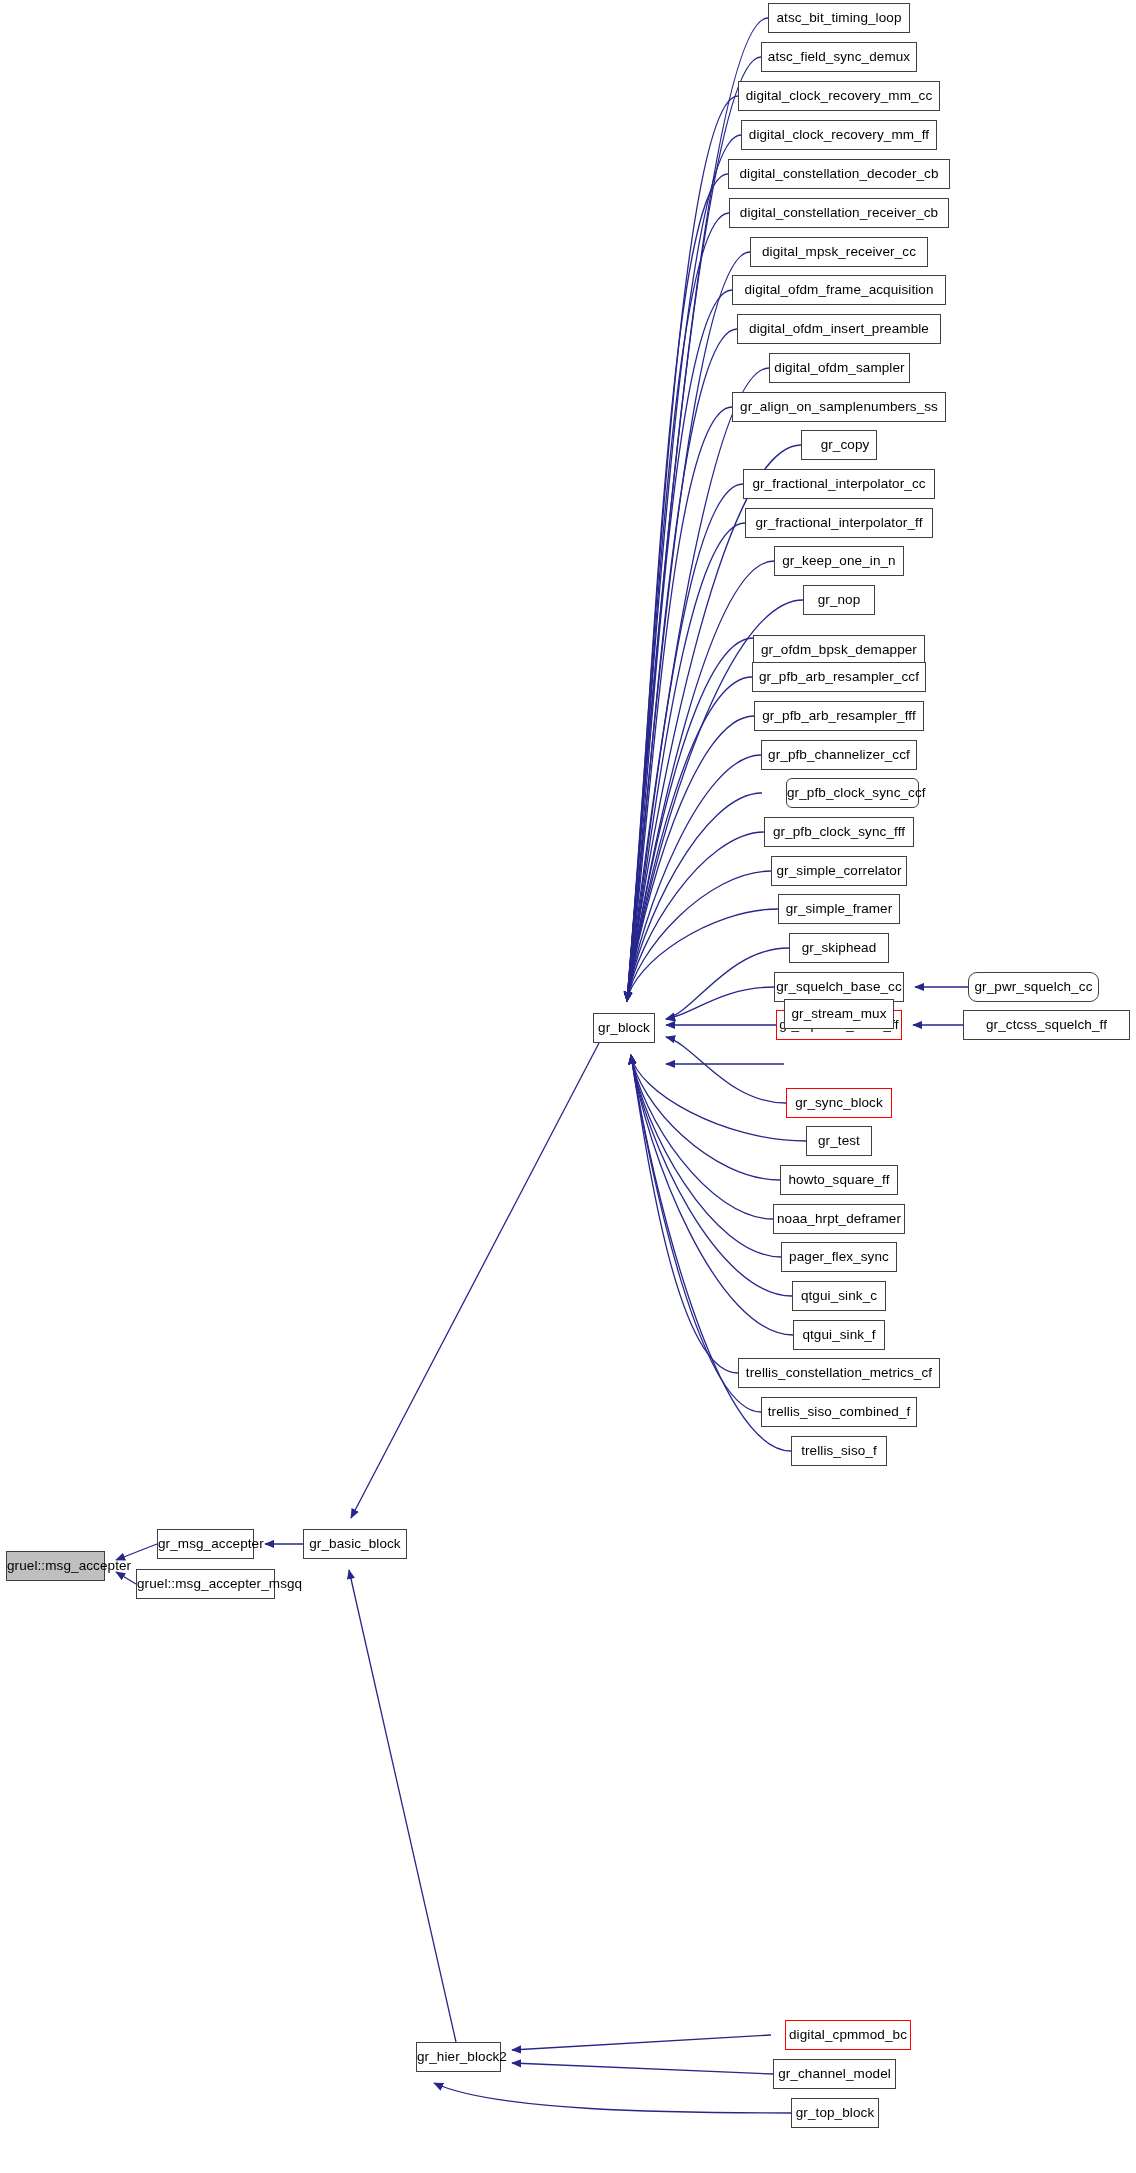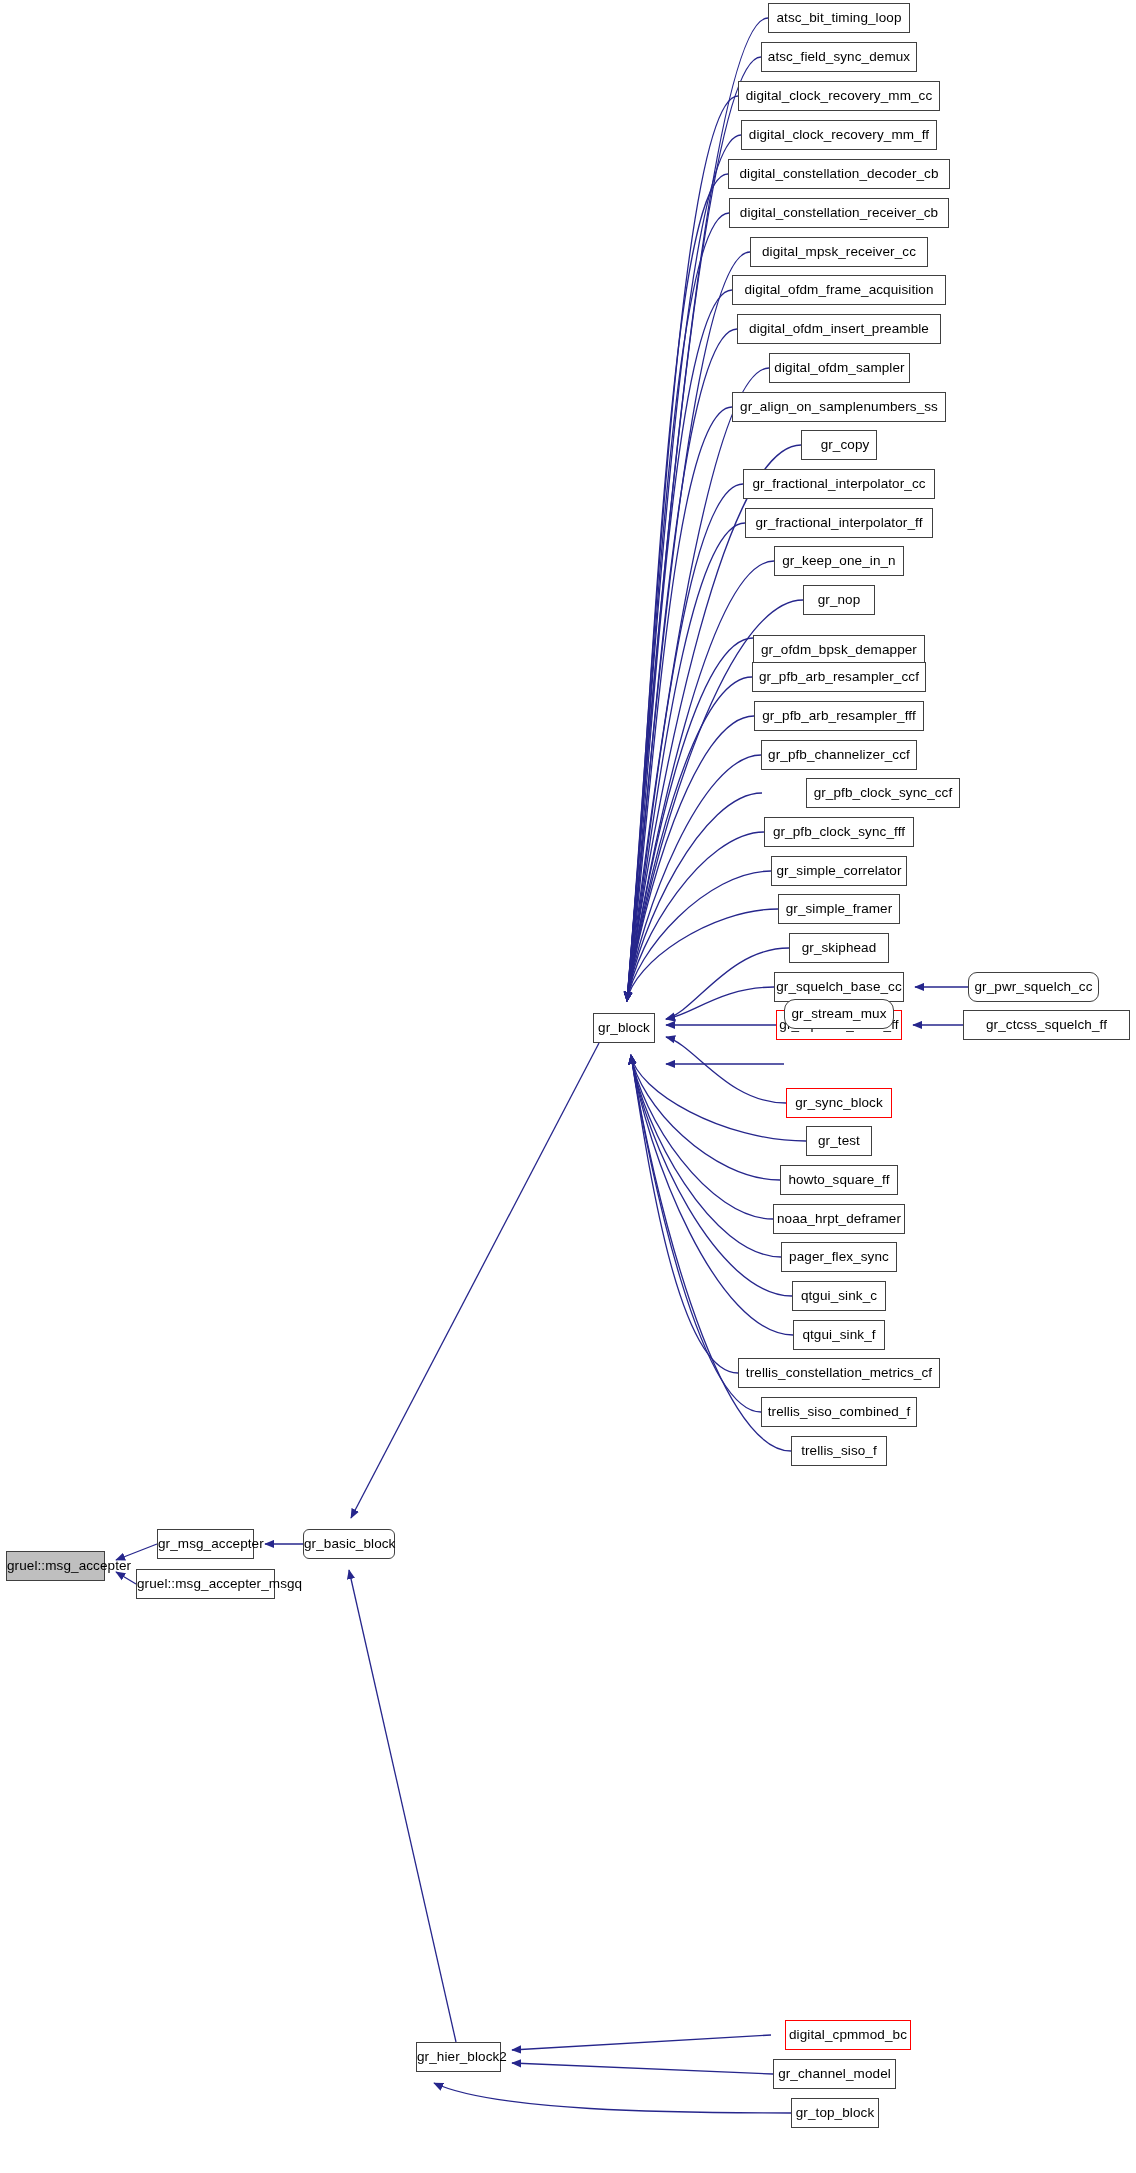--- a/index.html
+++ b/index.html
@@ -102,21 +102,21 @@
         <path d="M 963 1025 L 913 1025" marker-end="url(#arrow)"></path>
         <path d="M 771 2035 L 512 2050" marker-end="url(#arrow)"></path>
         <path d="M 773 2074 L 512 2063" marker-end="url(#arrow)"></path>
         <path d="M 791 2113 C 671 2113, 494 2111, 434 2083" marker-end="url(#arrow)"></path>
       </g>
   </svg>
   <div id="node-layer">
       <div class="node root" style="left: 6px; top: 1551px; width: 99px;"><span>gruel::msg_accepter</span></div>
       <div class="node" style="left: 157px; top: 1529px; width: 97px;"><span>gr_msg_accepter</span></div>
       <div class="node" style="left: 136px; top: 1569px; width: 139px;"><span>gruel::msg_accepter_msgq</span></div>
-      <div class="node" style="left: 303px; top: 1529px; width: 92px; border-radius: 6px;"><span>gr_basic_block</span></div>
+      <div class="node" style="left: 303px; top: 1529px; width: 104px;"><span>gr_basic_block</span></div>
       <div class="node" style="left: 593px; top: 1013px; width: 62px;"><span>gr_block</span></div>
       <div class="node" style="left: 416px; top: 2042px; width: 85px;"><span>gr_hier_block2</span></div>
       <div class="node" style="left: 768px; top: 3px; width: 142px;"><span>atsc_bit_timing_loop</span></div>
       <div class="node" style="left: 761px; top: 42px; width: 156px;"><span>atsc_field_sync_demux</span></div>
       <div class="node" style="left: 738px; top: 81px; width: 202px;"><span>digital_clock_recovery_mm_cc</span></div>
       <div class="node" style="left: 741px; top: 120px; width: 196px;"><span>digital_clock_recovery_mm_ff</span></div>
       <div class="node" style="left: 728px; top: 159px; width: 222px;"><span>digital_constellation_decoder_cb</span></div>
       <div class="node" style="left: 729px; top: 198px; width: 220px;"><span>digital_constellation_receiver_cb</span></div>
       <div class="node" style="left: 750px; top: 237px; width: 178px;"><span>digital_mpsk_receiver_cc</span></div>
       <div class="node" style="left: 732px; top: 275px; width: 214px;"><span>digital_ofdm_frame_acquisition</span></div>
@@ -125,28 +125,28 @@
       <div class="node" style="left: 732px; top: 392px; width: 214px;"><span>gr_align_on_samplenumbers_ss</span></div>
       <div class="node" style="left: 801px; top: 430px; width: 76px; padding-left: 12px;"><span>gr_copy</span></div>
       <div class="node" style="left: 743px; top: 469px; width: 192px;"><span>gr_fractional_interpolator_cc</span></div>
       <div class="node" style="left: 745px; top: 508px; width: 188px;"><span>gr_fractional_interpolator_ff</span></div>
       <div class="node" style="left: 774px; top: 546px; width: 130px;"><span>gr_keep_one_in_n</span></div>
       <div class="node" style="left: 803px; top: 585px; width: 72px;"><span>gr_nop</span></div>
       <div class="node" style="left: 753px; top: 623px; width: 172px; margin-top: 12px;"><span>gr_ofdm_bpsk_demapper</span></div>
       <div class="node" style="left: 752px; top: 662px; width: 174px;"><span>gr_pfb_arb_resampler_ccf</span></div>
       <div class="node" style="left: 754px; top: 701px; width: 170px;"><span>gr_pfb_arb_resampler_fff</span></div>
       <div class="node" style="left: 761px; top: 740px; width: 156px;"><span>gr_pfb_channelizer_ccf</span></div>
-      <div class="node" style="left: 806px; top: 778px; width: 154px;"><span>gr_pfb_clock_sync_ccf</span></div>
+      <div class="node" style="left: 786px; top: 778px; width: 133px; border-radius: 6px;"><span>gr_pfb_clock_sync_ccf</span></div>
       <div class="node" style="left: 764px; top: 817px; width: 150px;"><span>gr_pfb_clock_sync_fff</span></div>
       <div class="node" style="left: 771px; top: 856px; width: 136px;"><span>gr_simple_correlator</span></div>
       <div class="node" style="left: 778px; top: 894px; width: 122px;"><span>gr_simple_framer</span></div>
       <div class="node" style="left: 789px; top: 933px; width: 100px;"><span>gr_skiphead</span></div>
       <div class="node" style="left: 774px; top: 972px; width: 130px;"><span>gr_squelch_base_cc</span></div>
       <div class="node warn" style="left: 776px; top: 1010px; width: 126px;"><span>gr_squelch_base_ff</span></div>
-      <div class="node" style="left: 784px; top: 999px; width: 110px; border-radius: 11px;"><span>gr_stream_mux</span></div>
+      <div class="node" style="left: 784px; top: 999px; width: 110px;"><span>gr_stream_mux</span></div>
       <div class="node warn" style="left: 786px; top: 1088px; width: 106px;"><span>gr_sync_block</span></div>
       <div class="node" style="left: 806px; top: 1126px; width: 66px;"><span>gr_test</span></div>
       <div class="node" style="left: 780px; top: 1165px; width: 118px;"><span>howto_square_ff</span></div>
       <div class="node" style="left: 773px; top: 1204px; width: 132px;"><span>noaa_hrpt_deframer</span></div>
       <div class="node" style="left: 781px; top: 1242px; width: 116px;"><span>pager_flex_sync</span></div>
       <div class="node" style="left: 792px; top: 1281px; width: 94px;"><span>qtgui_sink_c</span></div>
       <div class="node" style="left: 793px; top: 1320px; width: 92px;"><span>qtgui_sink_f</span></div>
       <div class="node" style="left: 738px; top: 1358px; width: 202px;"><span>trellis_constellation_metrics_cf</span></div>
       <div class="node" style="left: 761px; top: 1397px; width: 156px;"><span>trellis_siso_combined_f</span></div>
       <div class="node" style="left: 791px; top: 1436px; width: 96px;"><span>trellis_siso_f</span></div>

